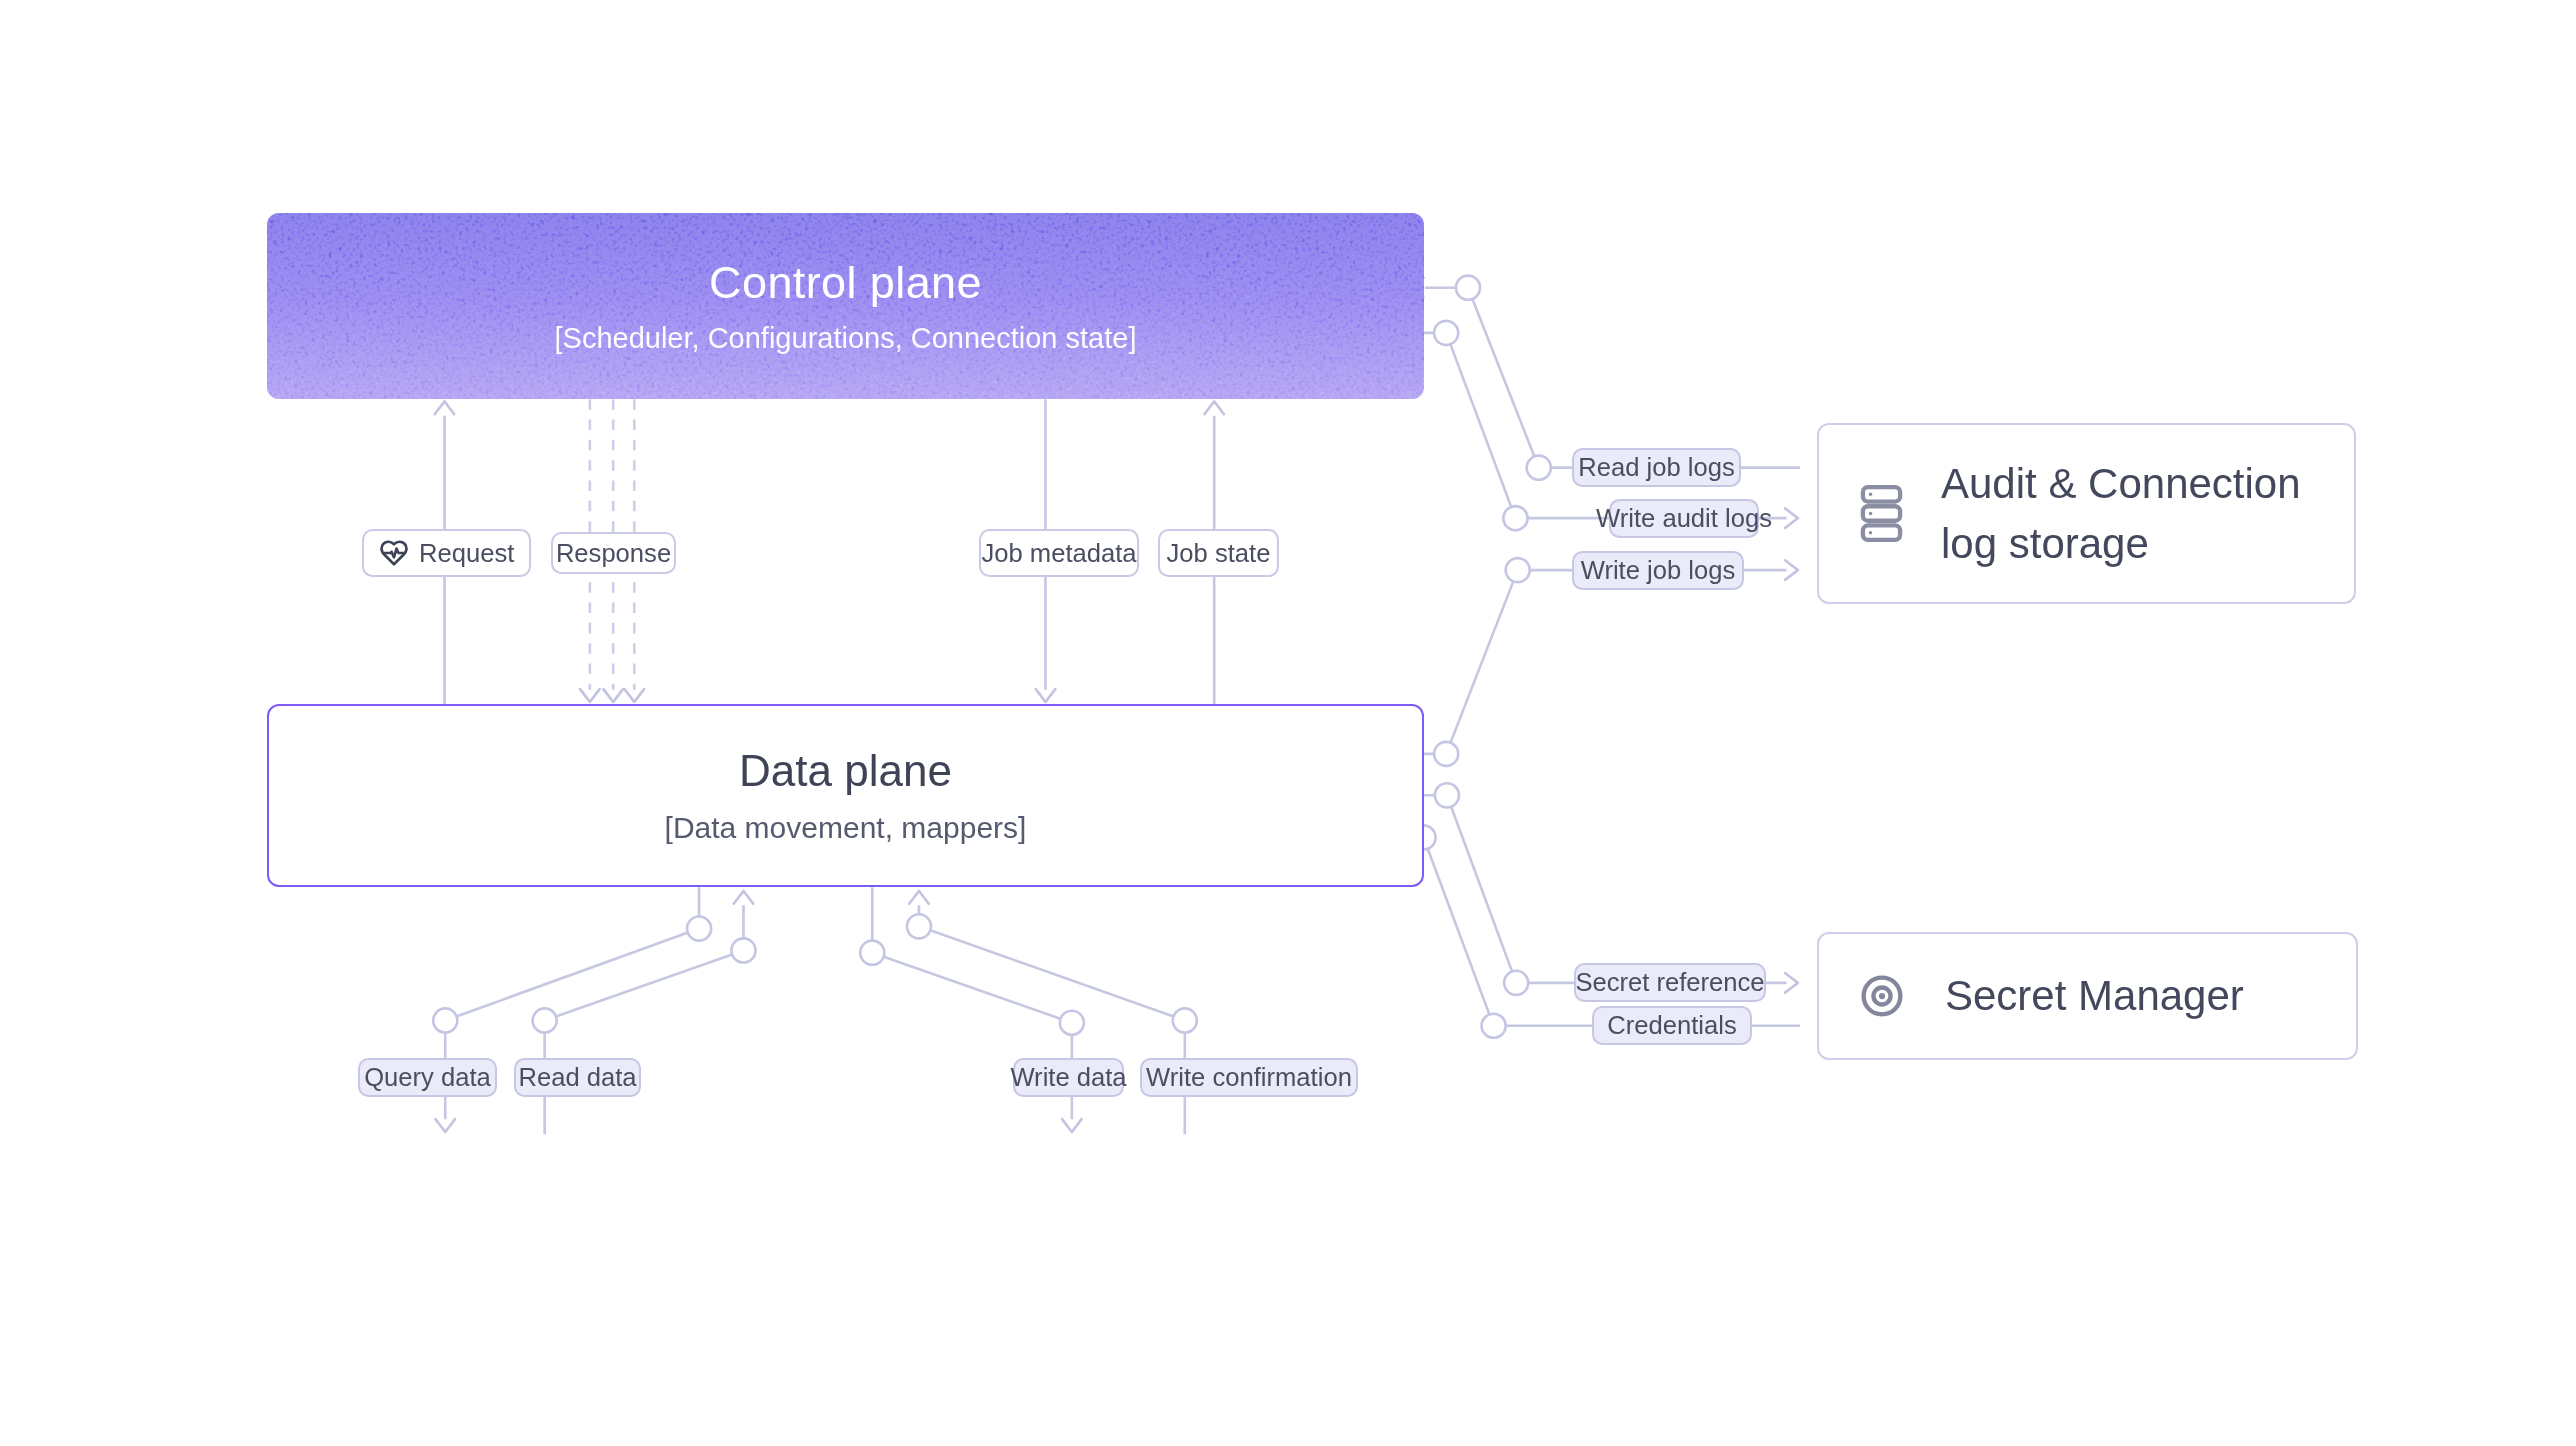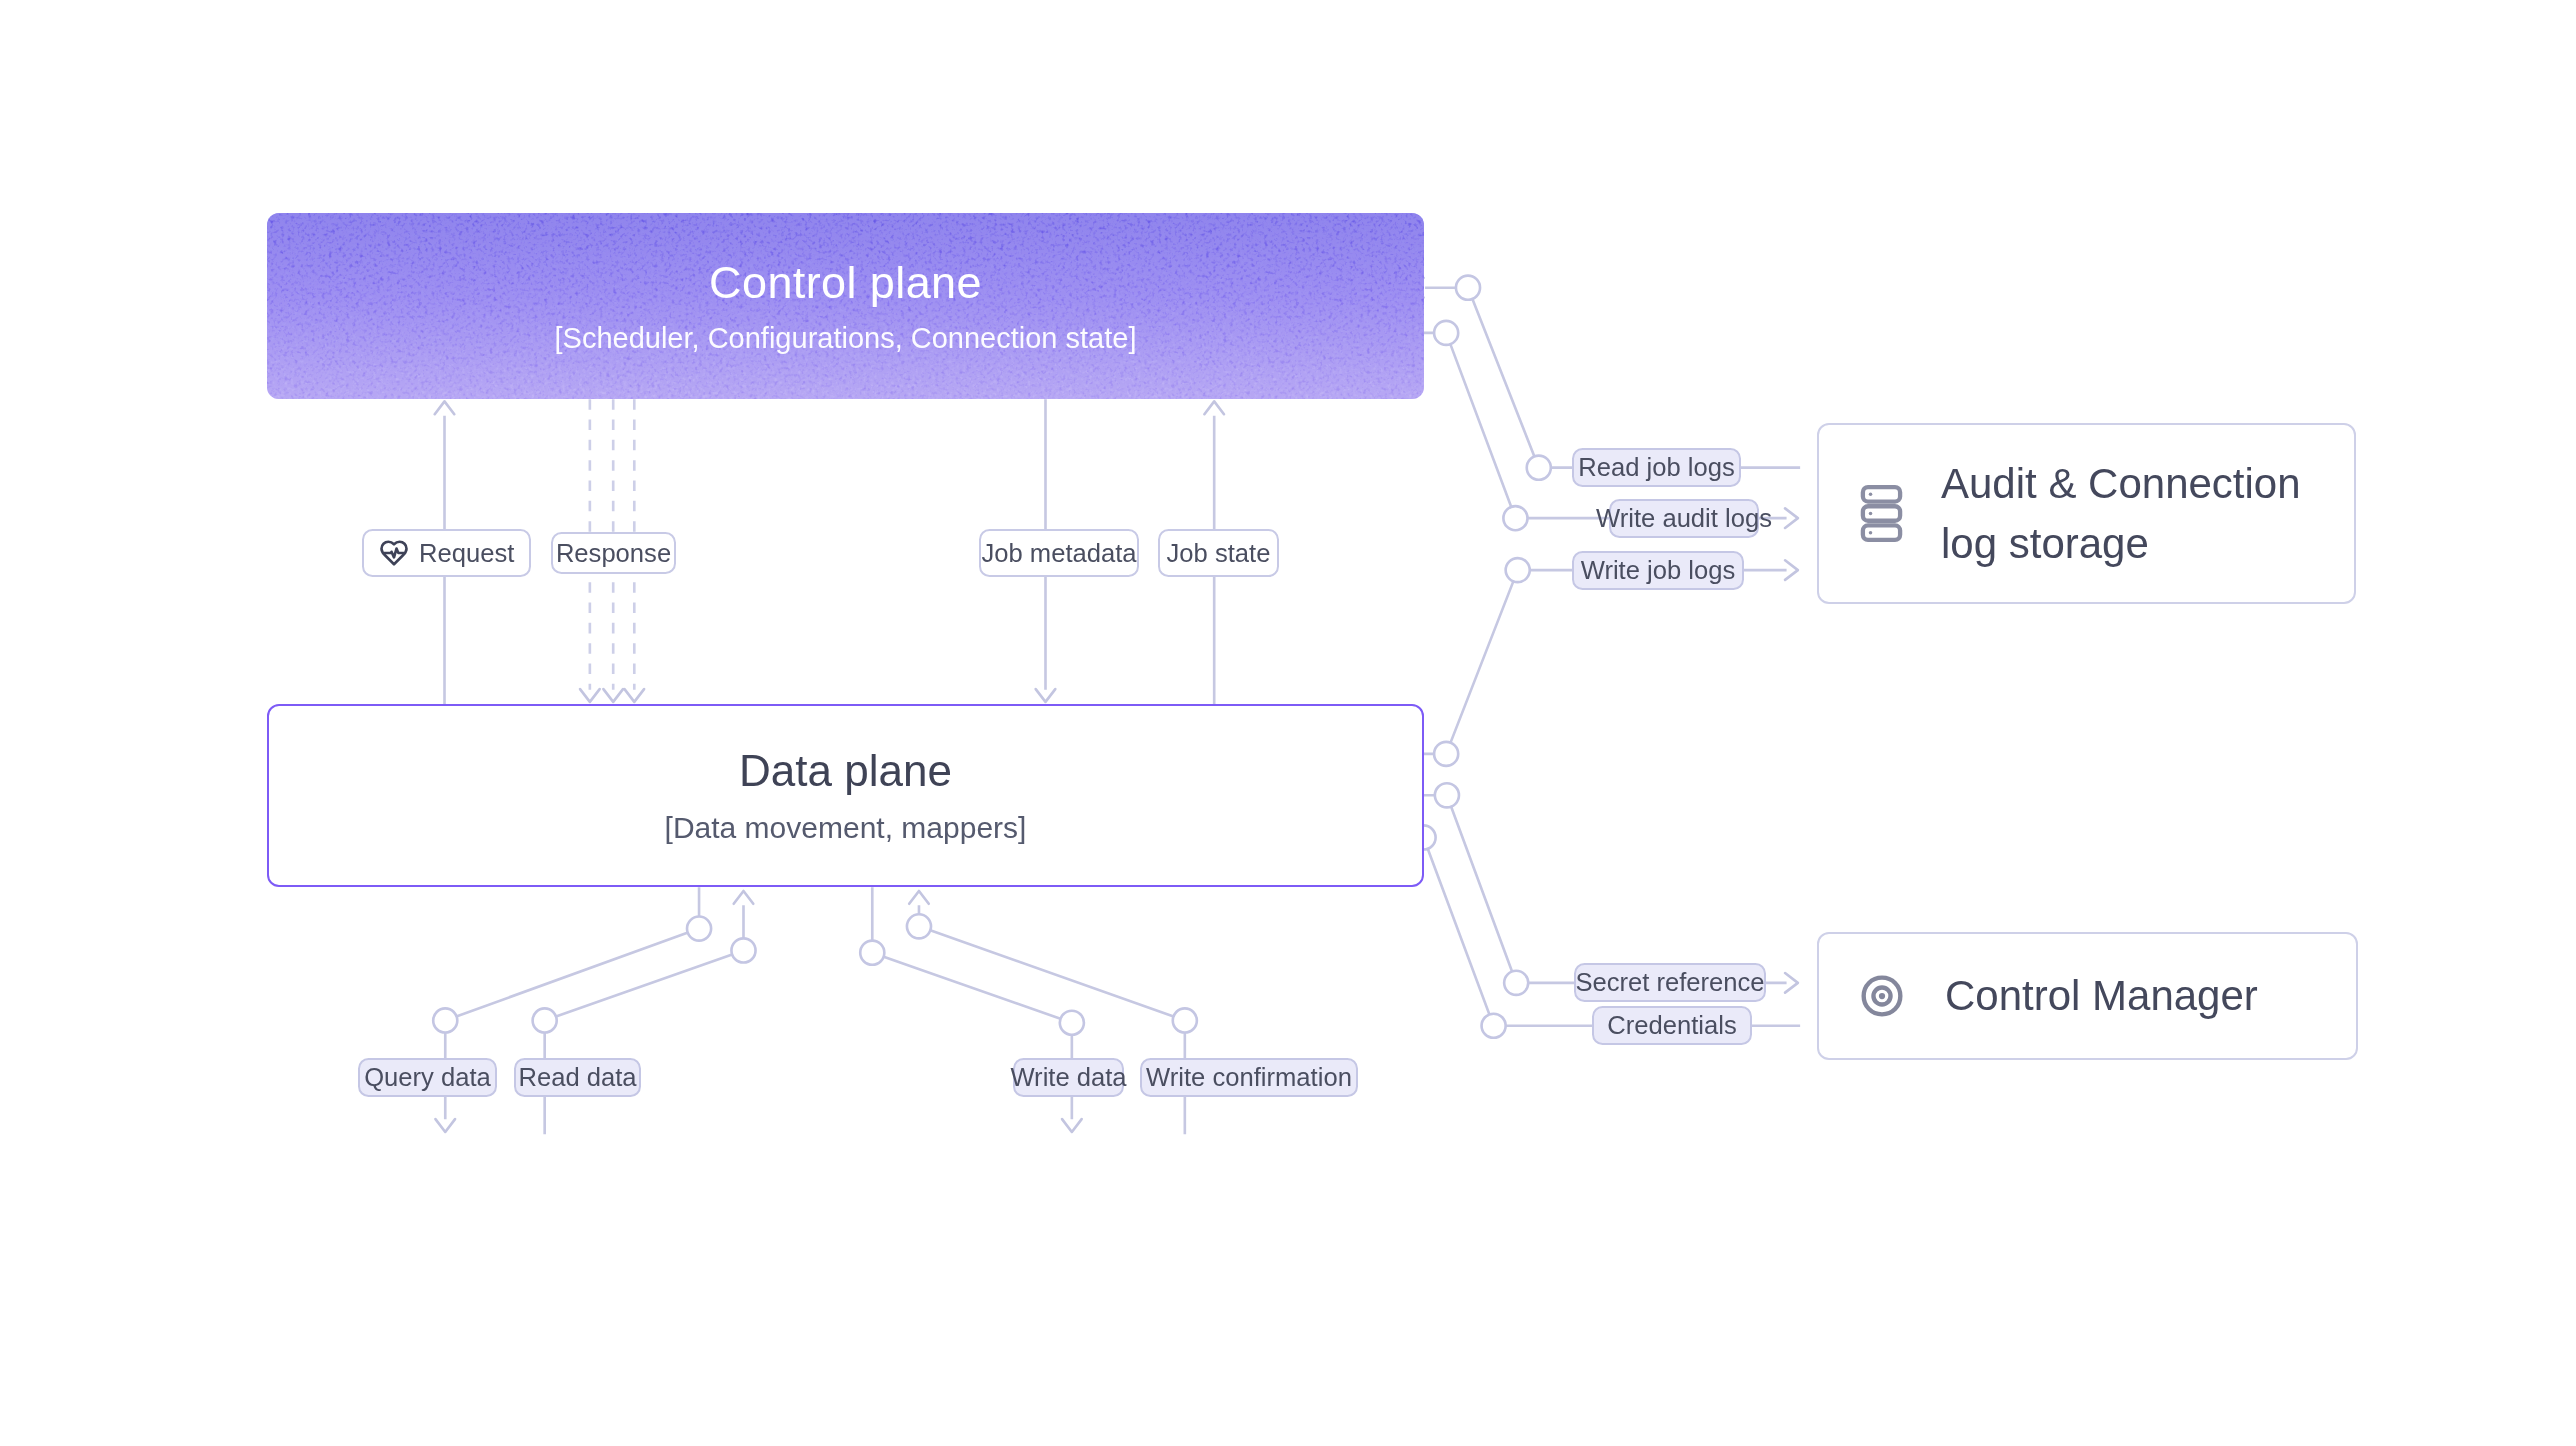--- a/index.html
+++ b/index.html
@@ -140,21 +140,21 @@
     <div class="sat-title">Audit &amp; Connection
 log storage</div>
   </div>
 
   <div class="box satellite secret">
     <svg class="icn" width="50" height="50" viewBox="0 0 24 24" fill="none" stroke="#84879c" stroke-width="2.1" stroke-linecap="round">
       <path d="M12 3.2 C17 3.2 20.8 7 20.8 12 C20.8 17 17 20.8 12 20.8 C7 20.8 3.2 17 3.2 12 C3.2 7 7 3.2 12 3.2 Z"></path>
       <circle cx="12" cy="12" r="4.1"></circle>
       <circle cx="12" cy="12" r="1.5" fill="#84879c" stroke="none"></circle>
     </svg>
-    <div class="sat-title">Control Manager</div>
+    <div class="sat-title">Secret Manager</div>
   </div>
 
 
 
   <div class="pill" style="left:362px;top:529px;width:169px;height:48px;">
     <svg class="icn" width="30" height="30" viewBox="0 0 24 24" fill="none" stroke="#3e4257" stroke-width="2.1" stroke-linecap="round" stroke-linejoin="round">
       <path d="M19 14c1.49-1.46 3-3.21 3-5.5A5.5 5.5 0 0 0 16.5 3c-1.76 0-3 .5-4.5 2-1.5-1.5-2.74-2-4.5-2A5.5 5.5 0 0 0 2 8.5c0 2.3 1.51 4.04 3 5.5l7 7Z"></path>
       <path d="M3.2 12H9.5l.5-1 2 4.5 2-7 1.5 3.5h5.3"></path>
     </svg>
     <span>Request</span>

